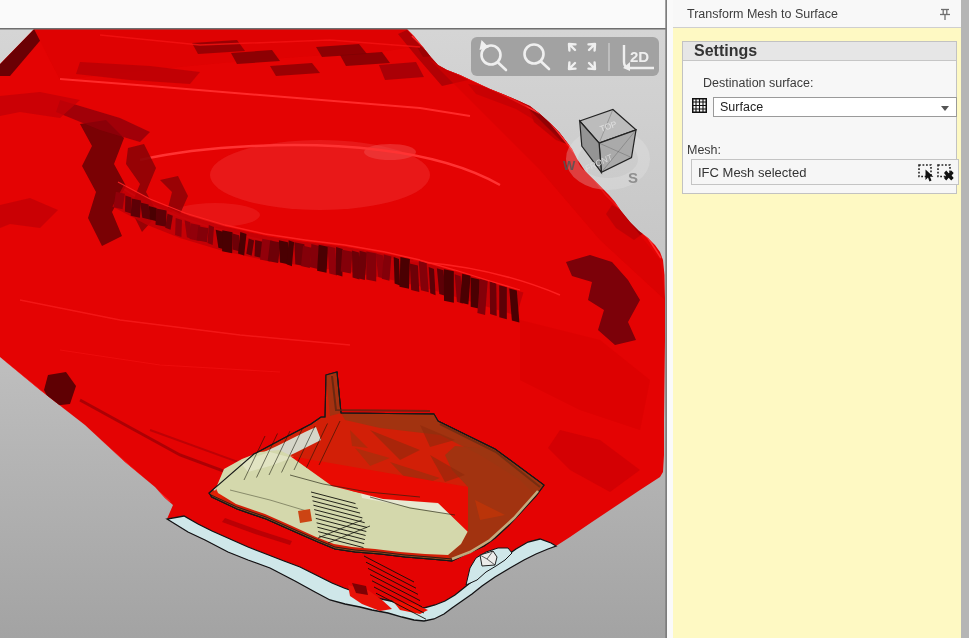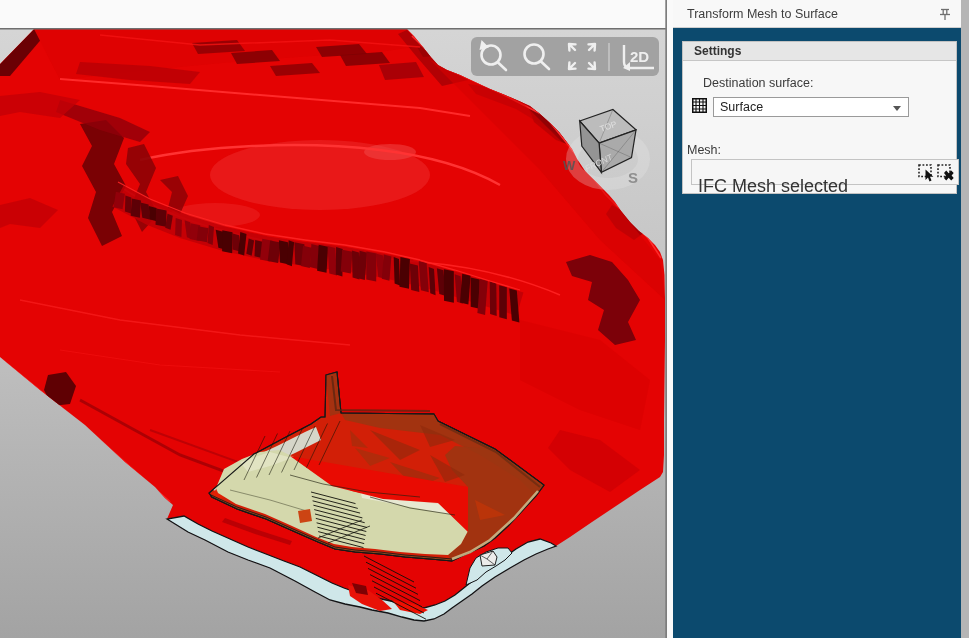--- a/index.html
+++ b/index.html
@@ -1,26 +1,26 @@
 <!DOCTYPE html>
 <html><head><meta charset="utf-8"><style>
 html,body{margin:0;padding:0}
 body{width:969px;height:638px;background:#b5b5b5;font-family:"Liberation Sans",sans-serif;overflow:hidden;position:relative}
-.panel{position:absolute;left:673px;top:0;width:288px;height:638px;background:#0c4a6e}
+.panel{position:absolute;left:673px;top:0;width:288px;height:638px;background:#fef9c3}
 .ptitle{position:absolute;left:0;top:0;width:100%;height:28px;background:#f8f8f8;border-bottom:1px solid #cfcfcf;box-sizing:border-box}
 .ptitle span{position:absolute;left:14px;top:7px;font-size:12.5px;color:#3d3d3d}
 .gapcol{position:absolute;left:667px;top:0;width:6px;height:638px;background:#fafafa}
 .sbox{position:absolute;left:9px;top:41px;width:275px;height:153px;background:#f7f7f7;border:1px solid #c2c2c2;box-sizing:border-box}
-.shead{height:18px;background:#e6e6e6;border-bottom:1px solid #c6c6c6;font-size:12px;font-weight:bold;color:#333;padding-left:11px;line-height:18px}
+.shead{height:18px;background:#e6e6e6;border-bottom:1px solid #c6c6c6;font-size:16px;font-weight:bold;color:#333;padding-left:11px;line-height:18px}
 .lbl{position:absolute;font-size:12.5px;color:#3a3a3a}
-.dd{position:absolute;left:30px;top:55px;width:196px;height:20px;background:#fff;border:1px solid #9a9a9a;box-sizing:border-box}
+.dd{position:absolute;left:30px;top:55px;width:244px;height:20px;background:#fff;border:1px solid #9a9a9a;box-sizing:border-box}
 .dd span{position:absolute;left:6px;top:2px;font-size:12.5px;color:#222}
 .caret{position:absolute;right:7px;top:8px;width:0;height:0;border-left:4px solid transparent;border-right:4px solid transparent;border-top:5px solid #555}
 .fld{position:absolute;left:8px;top:117px;width:268px;height:26px;background:#f6f6f6;border:1px solid #c4c4c4;box-sizing:border-box}
-.fld span{position:absolute;left:6px;top:16px;font-size:18px;color:#333}
+.fld span{position:absolute;left:6px;top:5px;font-size:13px;color:#333}
 </style></head>
 <body>
 <svg width="667" height="638" viewBox="0 0 667 638" style="position:absolute;left:0;top:0">
 <defs>
 <linearGradient id="vpbg" x1="0" y1="0" x2="0" y2="1">
 <stop offset="0" stop-color="#d7d7d7"></stop>
         <stop offset="0.5" stop-color="#c2c2c2"></stop>
         <stop offset="1" stop-color="#a3a3a3"></stop>
 </linearGradient>
 <radialGradient id="pitglow" cx="0.5" cy="0.5" r="0.5">

